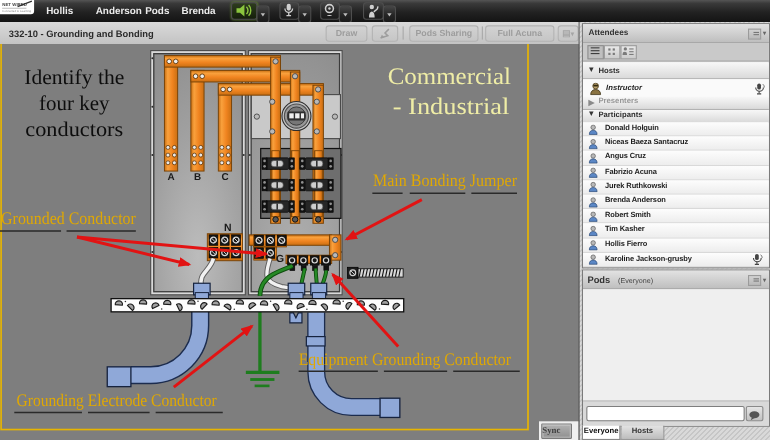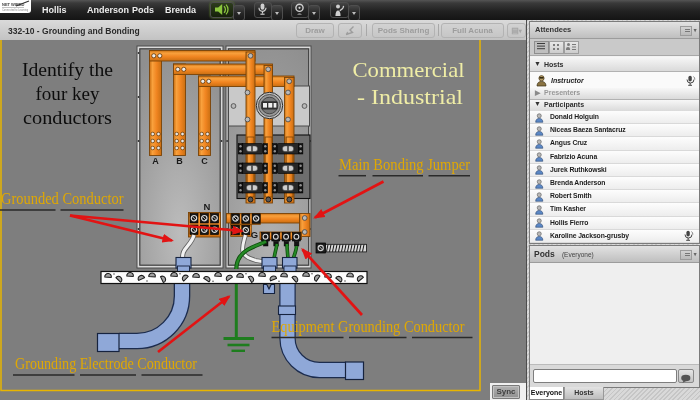--- a/index.html
+++ b/index.html
@@ -435,21 +435,21 @@
 <g stroke="#e21313" stroke-width="2.7" fill="none">
   <path d="M70,215.5 L172,240.5" marker-end="url(#ah)"></path>
   <path d="M70,215.5 L242,231" marker-end="url(#ah)"></path>
   <path d="M383.5,181.5 L315,217.5" marker-end="url(#ah)"></path>
   <path d="M362,315 L302.5,249.5" marker-end="url(#ah)"></path>
   <path d="M158,352 L229,296.5" marker-end="url(#ah)"></path>
 </g>
 </svg>
 
 <div class="abs" style="left:490px;top:343px;width:36px;height:17px;background:#f0f0f0;"></div>
-<div class="abs" style="left:492px;top:344.5px;width:26px;height:12px;border:1px solid #7a7a7a;border-radius:1px;background:linear-gradient(#b2b2b2,#909090);box-shadow:inset 0 0 0 1px #c2c2c2;font-size:8px;font-weight:bold;color:#3f3f3f;text-align:center;line-height:12px;">Sync</div>
+<div class="abs" style="left:492px;top:344.5px;width:26px;height:12px;border:1px solid #7a7a7a;border-radius:1px;background:linear-gradient(#b2b2b2,#909090);box-shadow:inset 0 0 0 1px #c2c2c2;font-size:8px;font-weight:bold;color:#3f3f3f;text-align:left;line-height:12px;font-family:Liberation Serif, serif;">Sync</div>
 </div>
 <div id="mainborder" class="abs"></div>
 
 <div id="side" class="abs"></div>
 
 <div class="abs pod" style="left:529px;top:21px;width:169px;height:221px;">
   <div class="abs phead" style="top:0;"><span style="margin-left:5px;line-height:16px;">Attendees</span>
     <span style="position:absolute;right:7px;top:4px;width:10px;height:8px;border:1px solid #9b9b9b;background:linear-gradient(#d2d2d2,#b9b9b9);"></span>
     <span style="position:absolute;right:9.5px;top:6.5px;width:5px;height:1px;background:#777;box-shadow:0 2px 0 #777;"></span>
     <span style="position:absolute;right:2.5px;top:5px;font-size:5.5px;color:#666;">▾</span>

